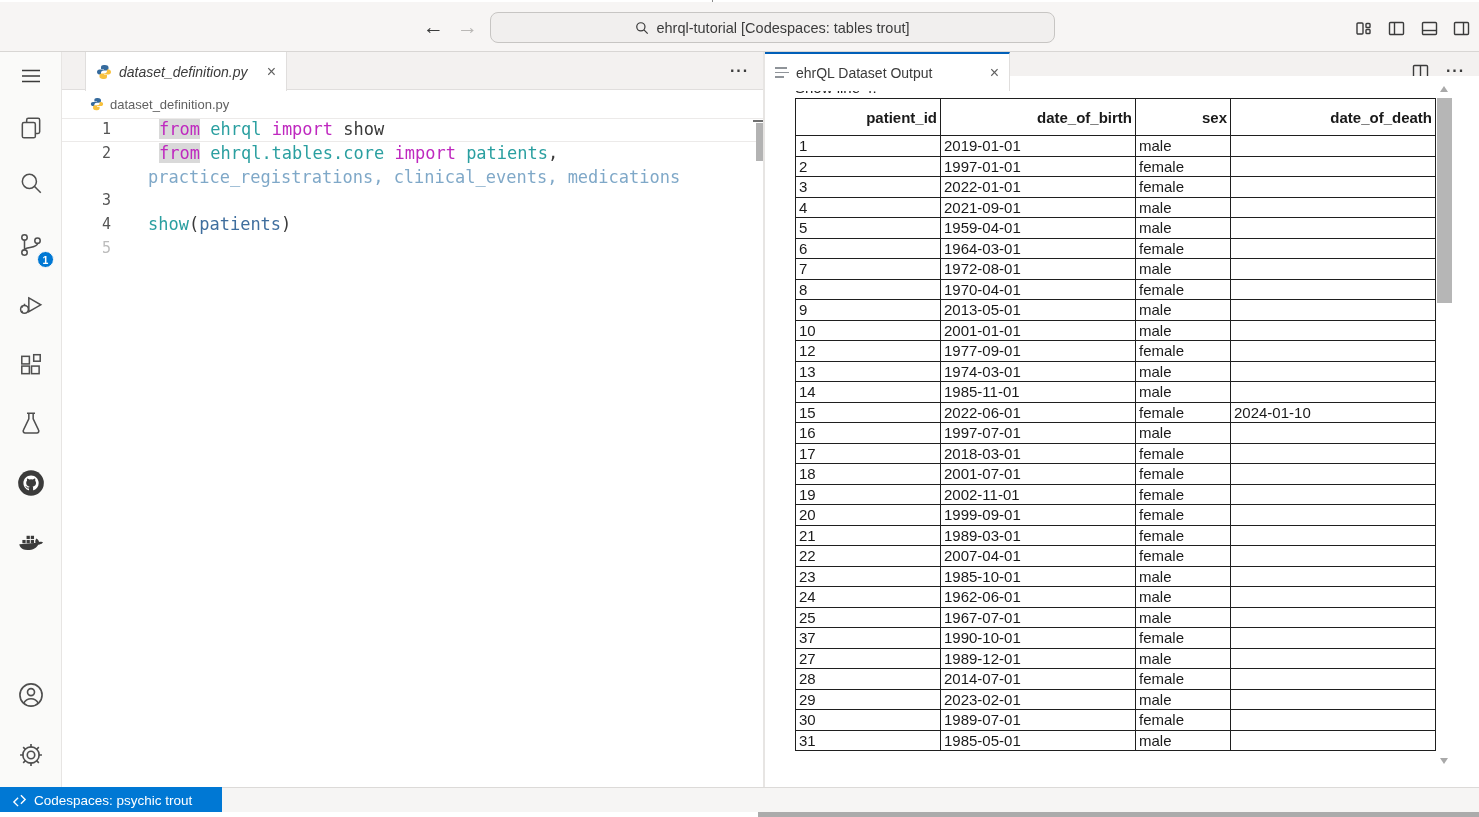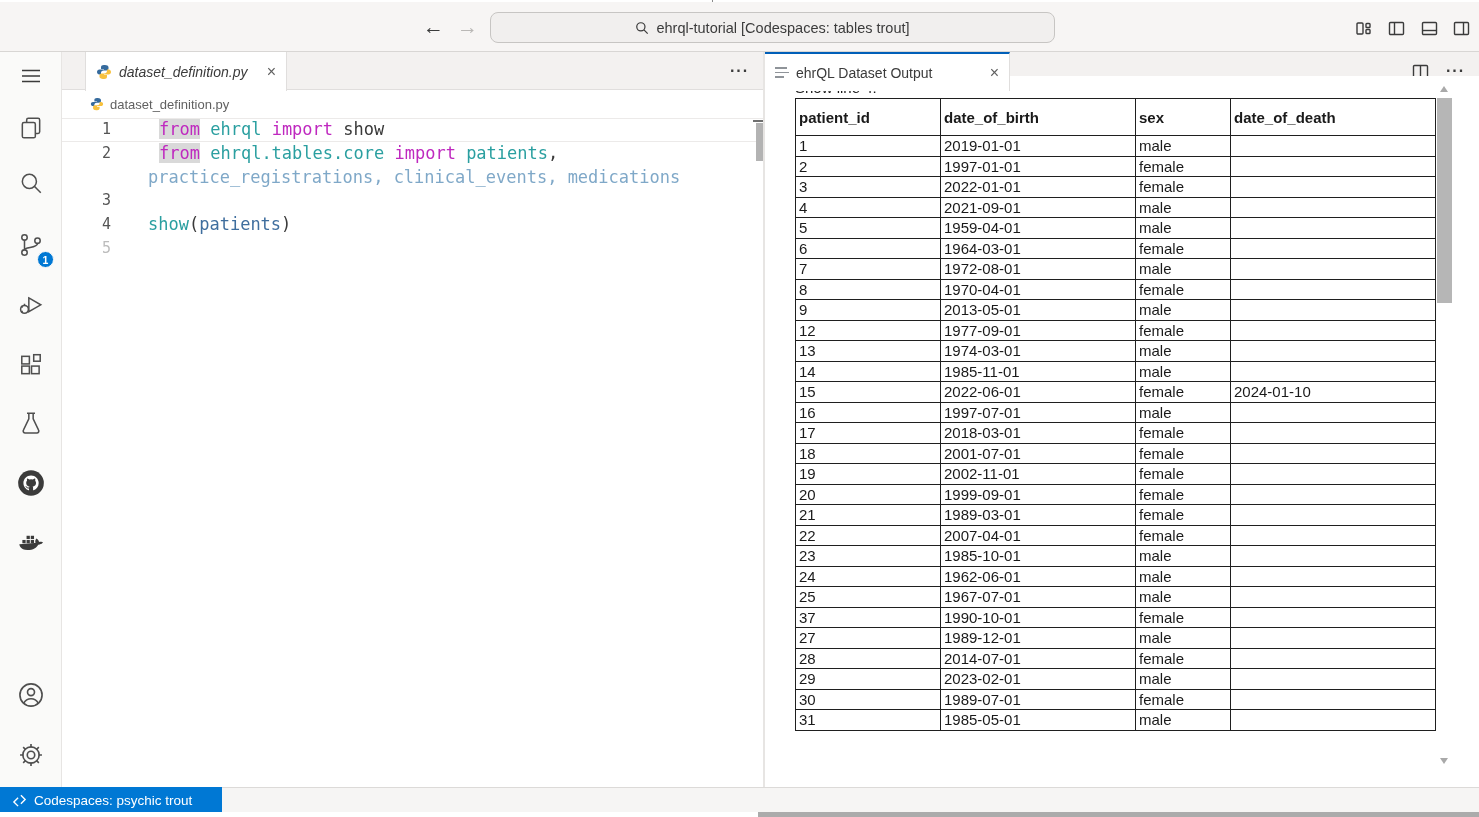--- a/index.html
+++ b/index.html
@@ -75,21 +75,21 @@
   .soft { color:#7fa8c8; } .var { color:#3f6e9e; }
   .hl { background:#d9d9d9;margin-left:11px; }
   .ed-scroll-shadow { position:absolute; left:691px; top:68px; width:18px; height:2px; background:#6f6f6f; }
   .ed-scroll-thumb  { position:absolute; left:694px; top:71px; width:9px;  height:38px; background:#b3b3b3; }
   
   .webview { position:absolute; left:0; top:24px; width:100%; height:697px; background:#fff; overflow:hidden; }
   .show-line { position:absolute; left:30px; top:3px; font-size:15px; color:#1a1a1a; }
   .dtable { position:absolute; left:30px; top:22px; width:640px; border-collapse:collapse; table-layout:fixed;
     font-size:15px; color:#1a1a1a; }
   .dtable th, .dtable td { border:1px solid #1f1f1f; padding:0 3px; overflow:hidden; white-space:nowrap; }
-  .dtable th { height:37px; font-weight:bold; text-align:left; }
+  .dtable th { height:37px; font-weight:bold; text-align:right; }
   .dtable td { height:20.5px; text-align:left; }
   .col0{width:145px;} .col1{width:195px;} .col2{width:95px;} .col3{width:205px;}
   
   .wv-scroll { position:absolute; right:27px; top:0; width:15px; height:100%; background:#fff; }
   .wv-up   { position:absolute; top:10px; left:3px; width:0; height:0; border-left:4.5px solid transparent; border-right:4.5px solid transparent; border-bottom:6px solid #a9a9a9; }
   .wv-down { position:absolute; bottom:9px; left:3px; width:0; height:0; border-left:4.5px solid transparent; border-right:4.5px solid transparent; border-top:6px solid #a9a9a9; }
   .wv-thumb { position:absolute; left:0; top:22px; width:15px; height:205px; background:#b6b6b6; }
   
   .statusbar { position:absolute; left:0; top:787px; width:100%; height:25px; background:#f6f5f4; border-top:1px solid #dcdad8; font-size:13.5px; }
   .sb-remote { position:absolute; left:0; top:-1px; width:222px; height:26px; background:#0078d4; color:#fff;
@@ -379,20 +379,26 @@
               <td>female</td>
               <td></td>
             </tr>
               <tr>
               <td>9</td>
               <td>2013-05-01</td>
               <td>male</td>
               <td></td>
             </tr>
               <tr>
+              <td>10</td>
+              <td>2001-01-01</td>
+              <td>male</td>
+              <td></td>
+            </tr>
+              <tr>
               <td>12</td>
               <td>1977-09-01</td>
               <td>female</td>
               <td></td>
             </tr>
               <tr>
               <td>13</td>
               <td>1974-03-01</td>
               <td>male</td>
               <td></td>

